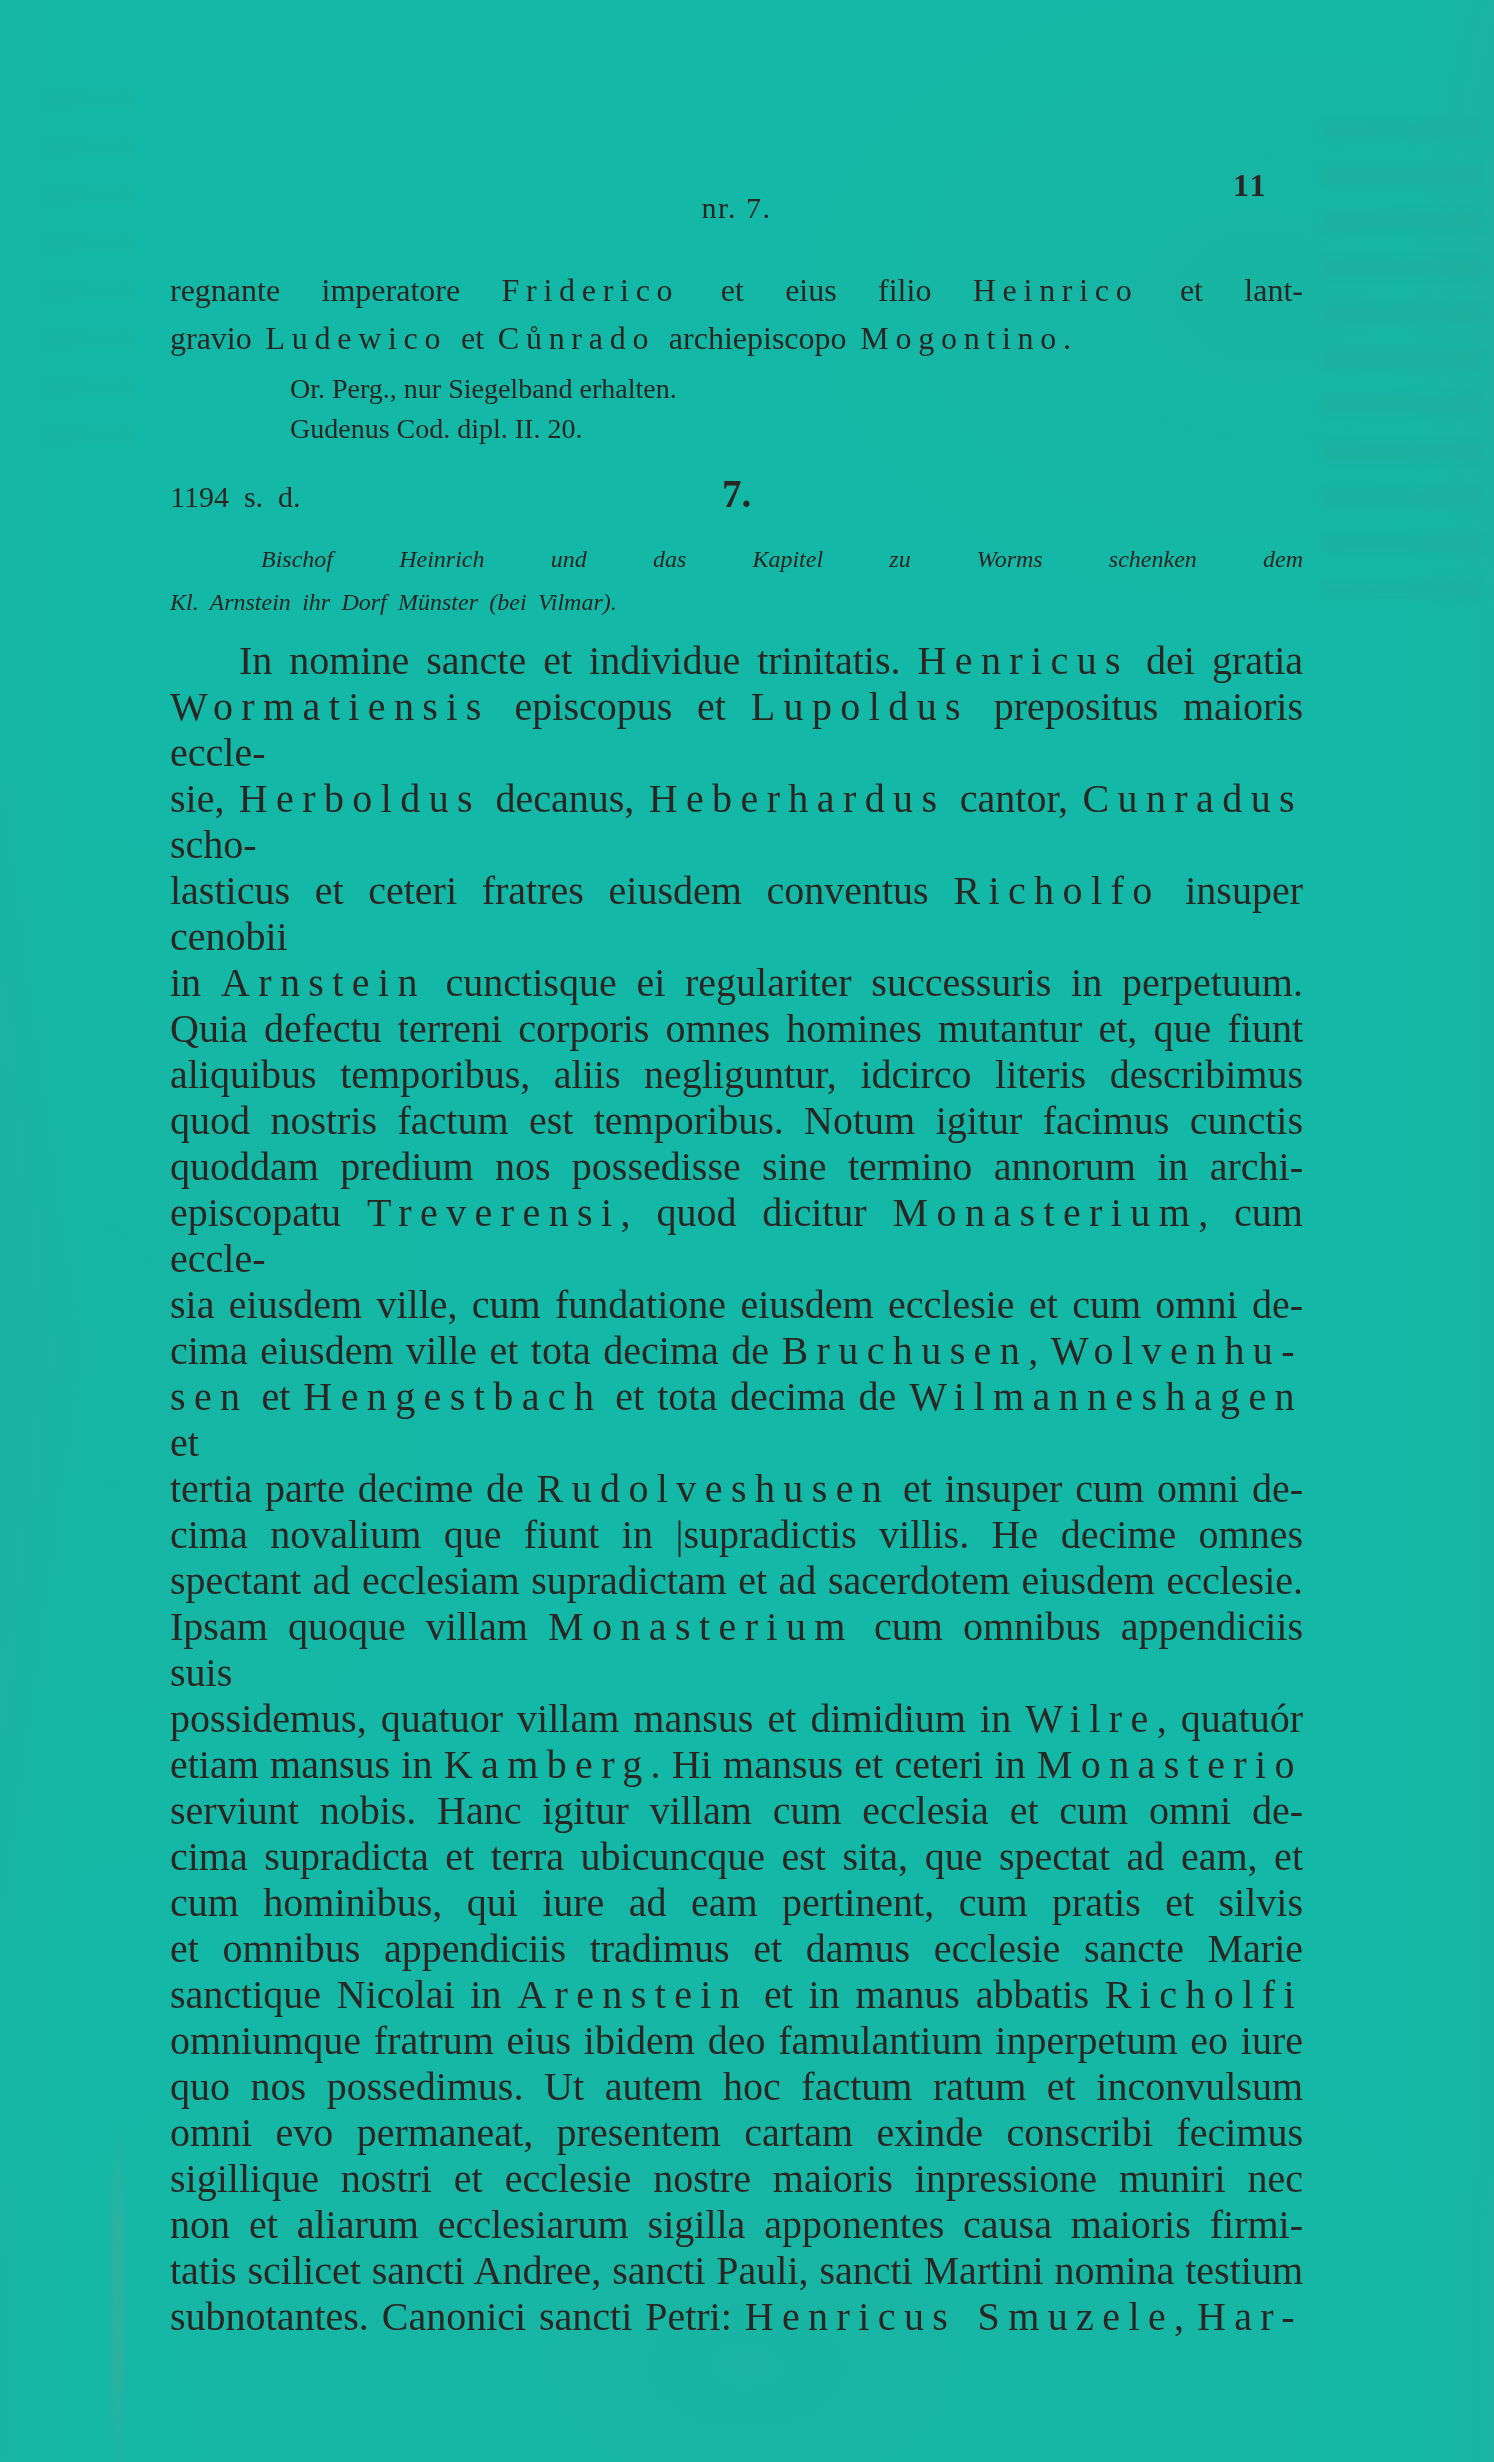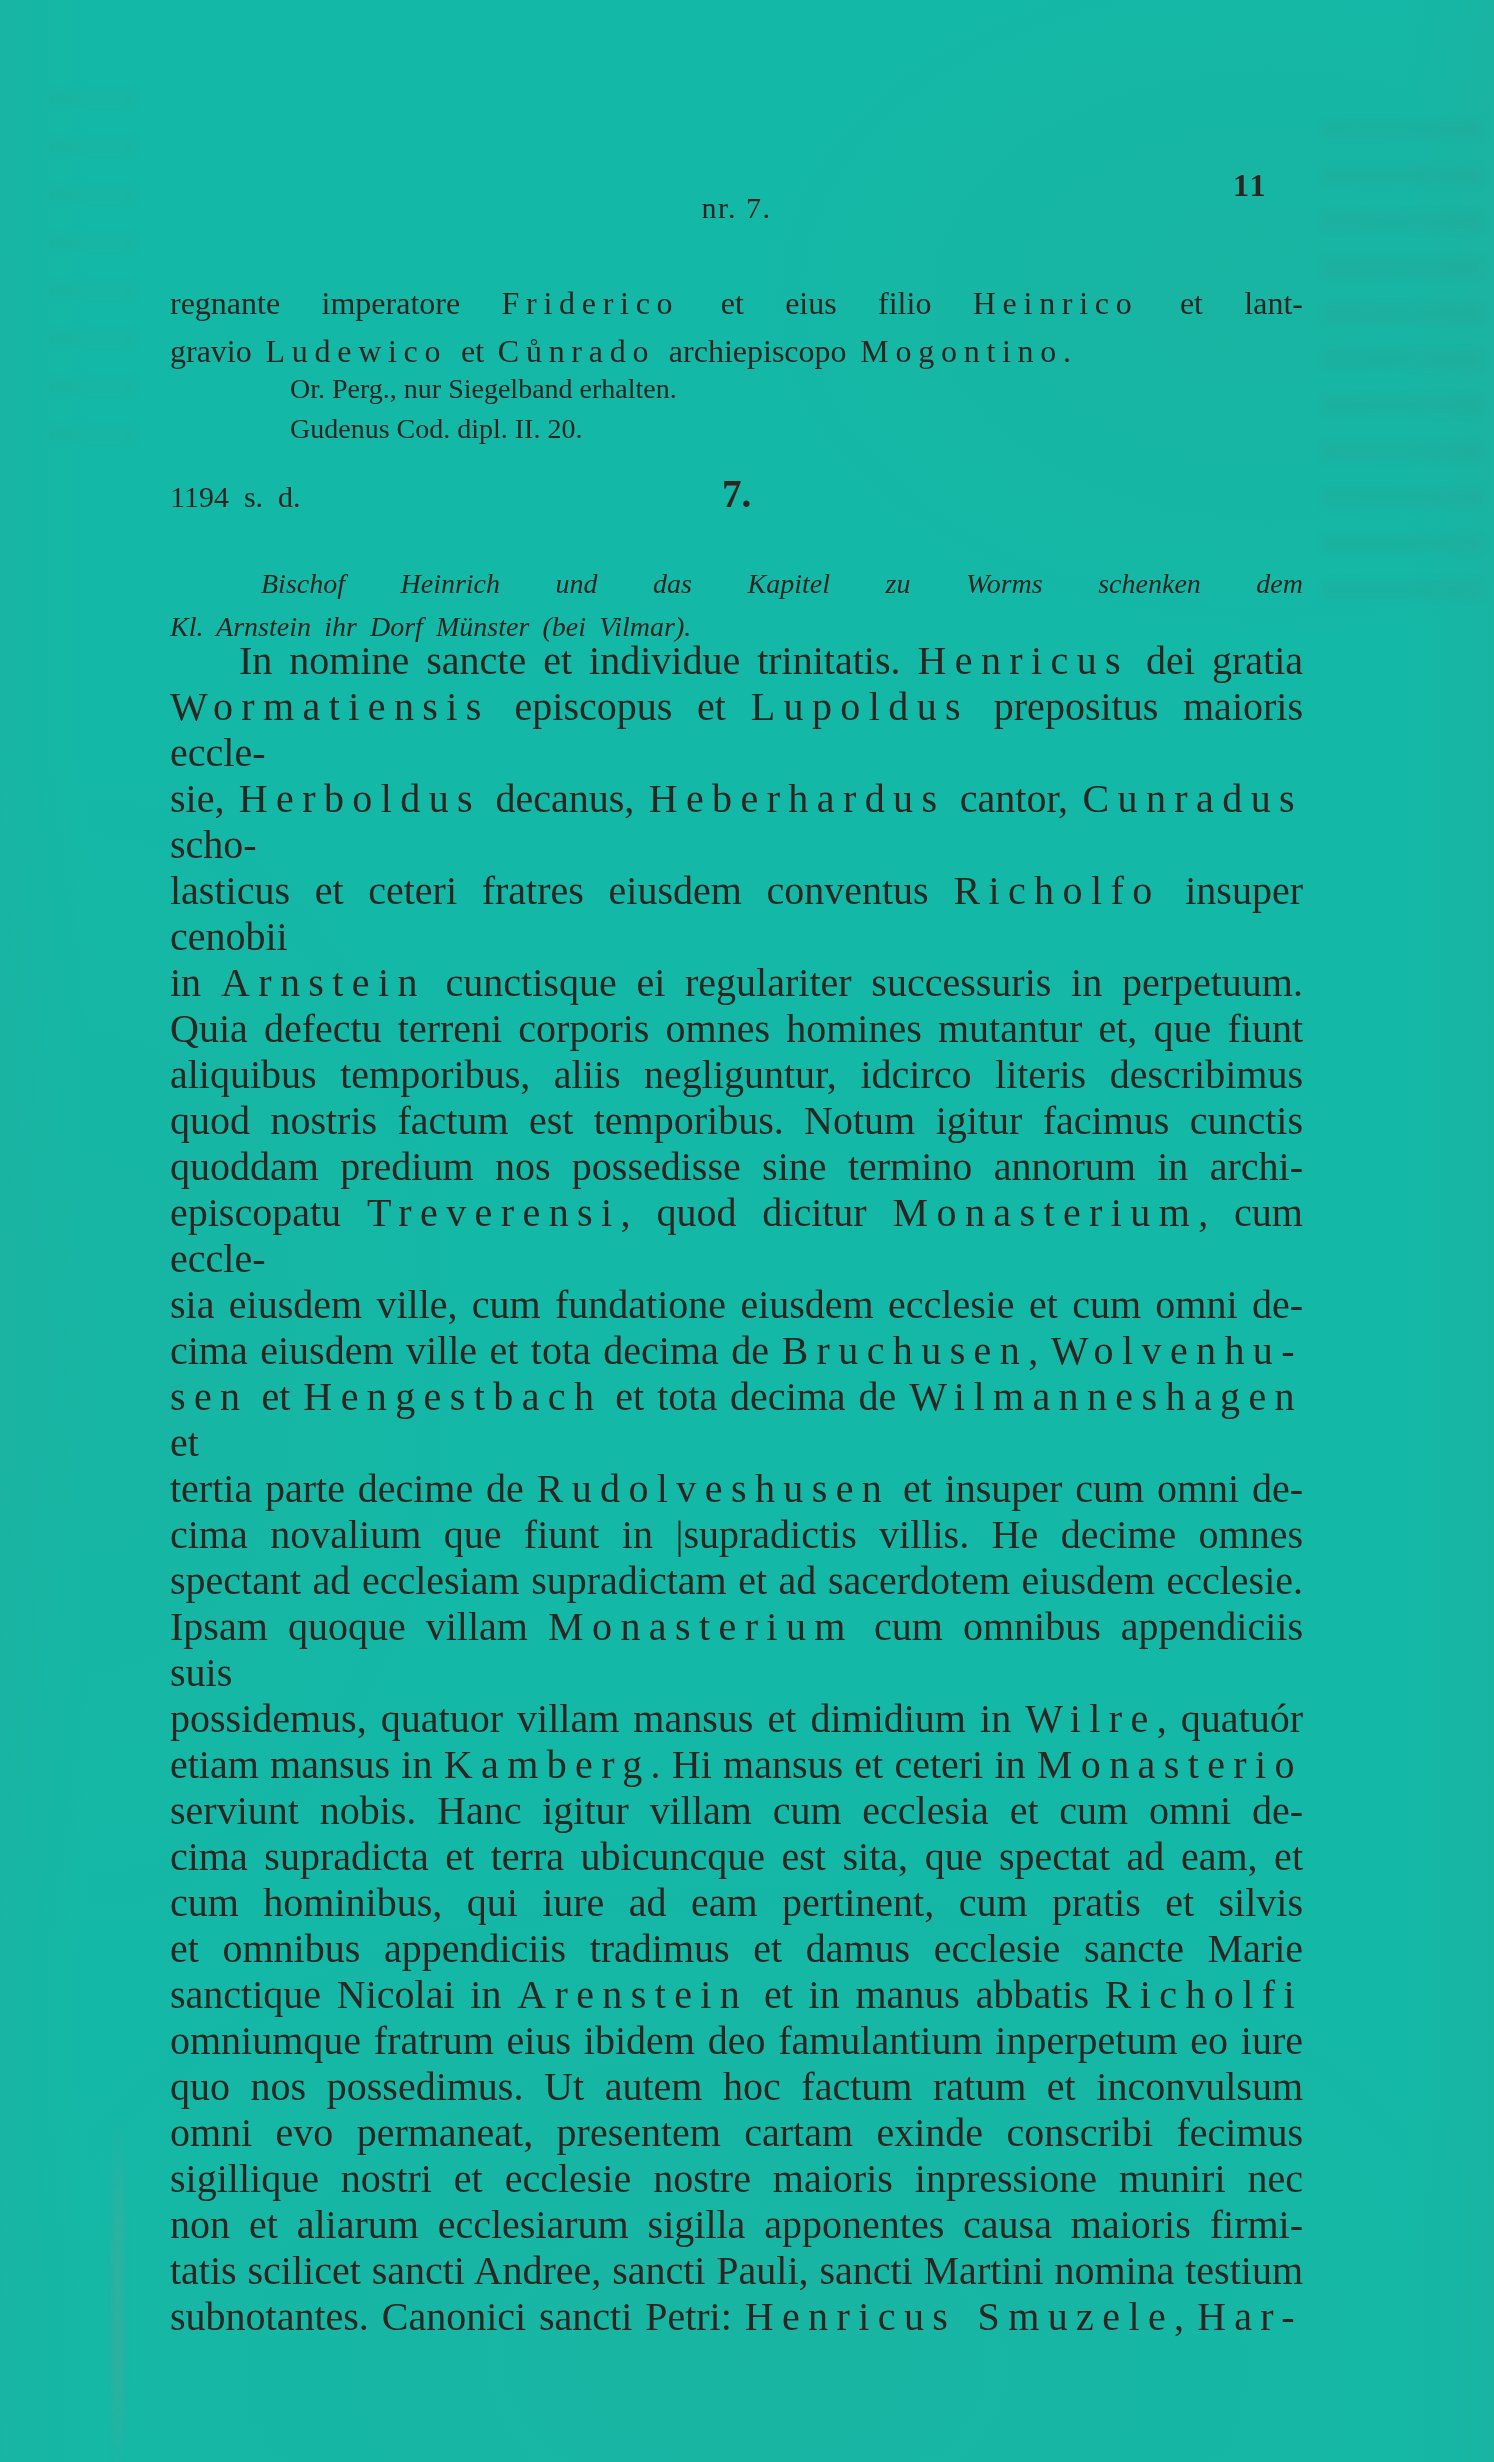--- a/index.html
+++ b/index.html
@@ -24,28 +24,28 @@
   }
   .rh-center {
     position: absolute; left: 170px; top: 191px; width: 1133px;
     text-align: center; font-size: 30px; letter-spacing: 1.5px;
   }
   .rh-page {
     position: absolute; left: 1233px; top: 167px; width: 82px;
     font-size: 32px; font-weight: bold; letter-spacing: 2.2px;
   }
   .measure { position: absolute; left: 170px; width: 1133px; }
-  .intro  { top: 266px; font-size: 32px; line-height: 48px; word-spacing: 0.18em; margin-top: 13px; }
+  .intro  { top: 266px; font-size: 32px; line-height: 48px; word-spacing: 0.18em; }
   .notes  { top: 369px; left: 247px; width: 1056px; font-size: 28px; line-height: 40px; }
   .note   { text-align: left; margin-left: 43px; }
   .date-row { position: absolute; left: 170px; top: 471px; width: 1133px; height: 60px; }
   .date     { position: absolute; left: 0; top: 9px; font-size: 30px; word-spacing: 0.25em; }
   .charter-no { position: absolute; left: 0; width: 100%; top: 0; text-align: center;
                 font-size: 39px; font-weight: bold; }
-  .regest { top: 562px; font-size: 28px; line-height: 43px; font-style: italic; word-spacing: 0.22em; }
+  .regest { top: 538px; font-size: 24px; line-height: 43px; font-style: italic; word-spacing: 0.22em; }
   .regest .tline.indent { text-indent: 91px; }
   .body   { top: 638px; font-size: 40px; line-height: 46px; }
   .body .tline.indent { text-indent: 69px; }
   .tline { white-space: normal; }
   .tline.just { text-align: justify; text-align-last: justify; }
   .sperr { letter-spacing: 0.21em; text-align: center; }
   .artifact-fold {
     position: absolute; left: 112px; top: 2114px; width: 12px; height: 348px;
     background: linear-gradient(to bottom,
       rgba(150,158,150,0.00), rgba(148,158,150,0.16) 30%,

